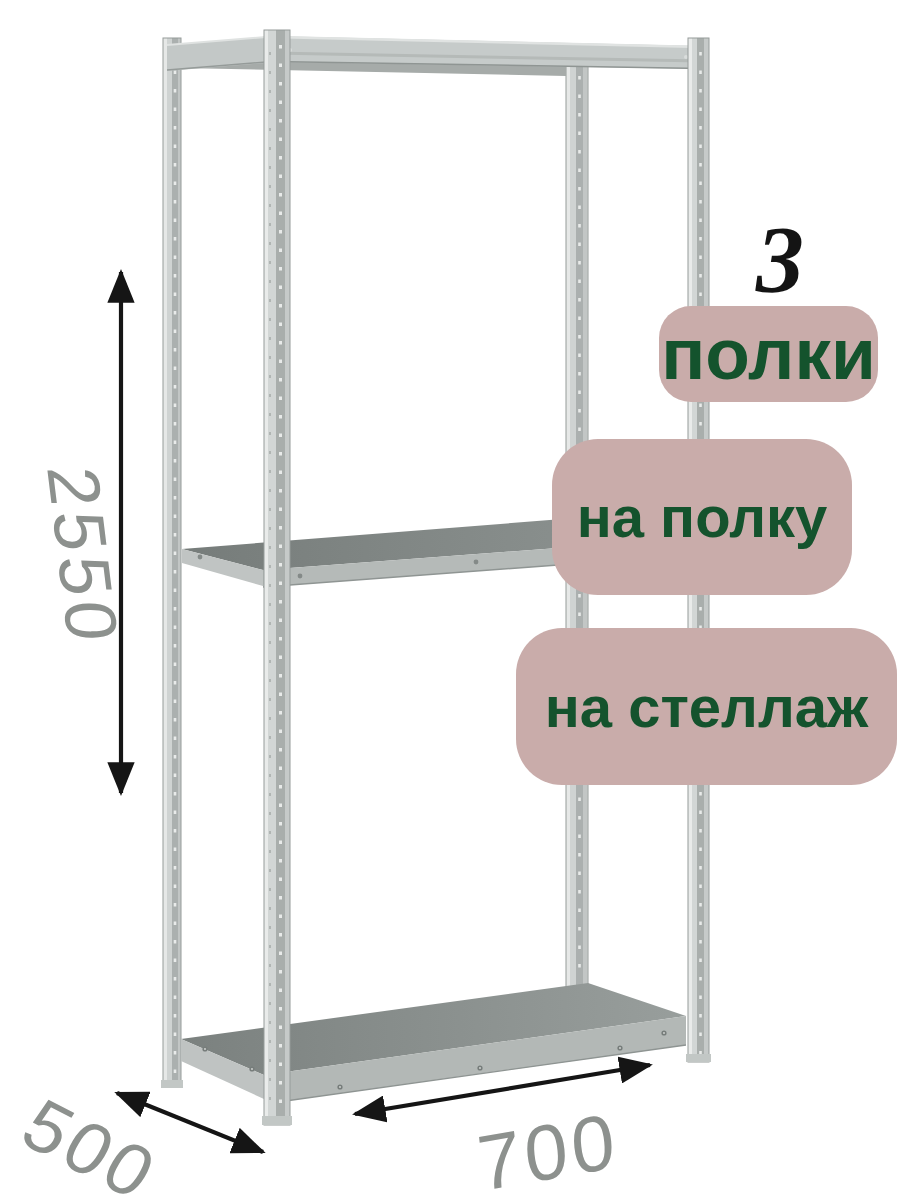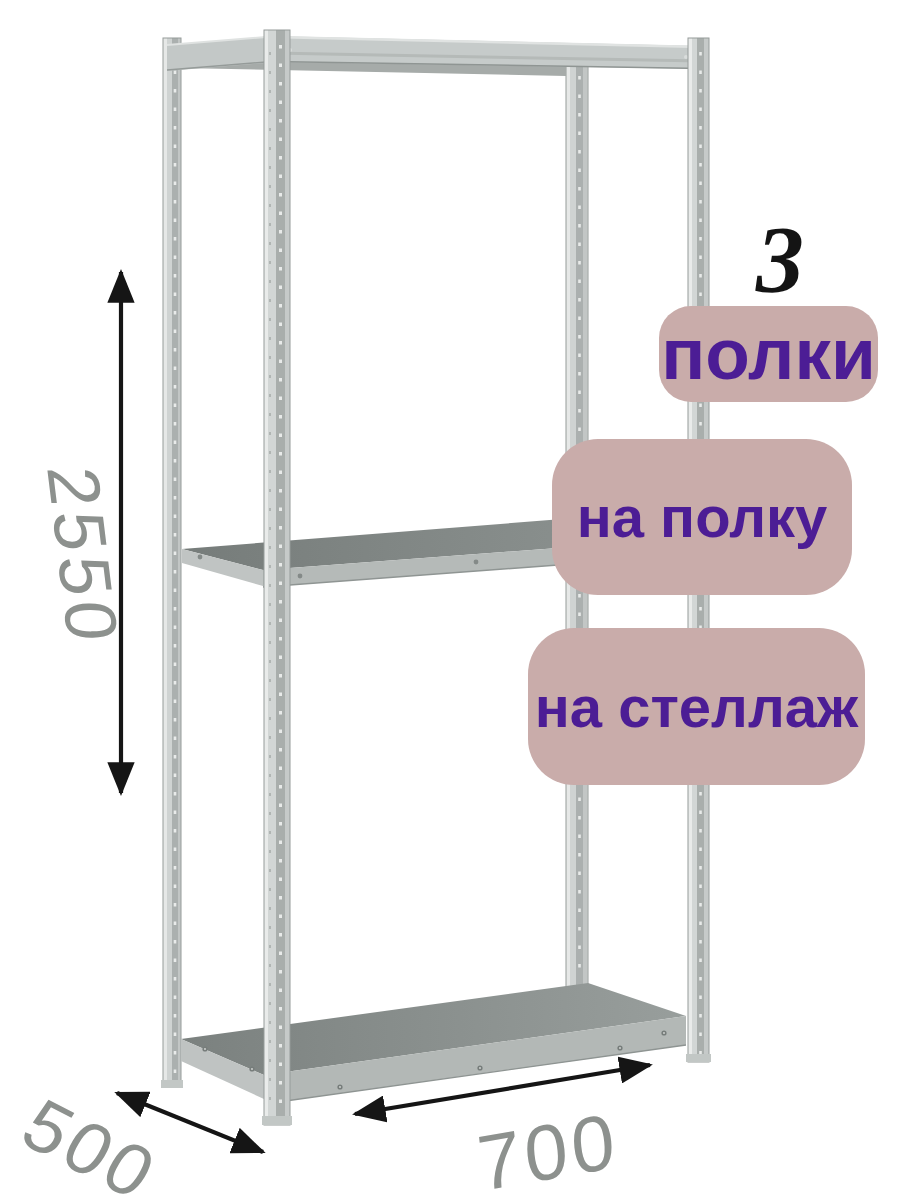--- a/index.html
+++ b/index.html
@@ -17,28 +17,28 @@
        font-size:74px;letter-spacing:4px;transform:rotate(27deg) skewX(-4deg);}
   .dim-width{left:423px;top:1112px;width:250px;height:80px;line-height:80px;
        font-size:78px;letter-spacing:4px;transform:rotate(-10deg) skewX(-4deg);}
 
   
   .count{position:absolute;left:718px;top:210px;width:124px;height:100px;
        font-family:"Liberation Serif",serif;font-weight:bold;font-style:italic;
        font-size:96px;line-height:100px;color:#141414;text-align:center;}
 
   
-  .badge{position:absolute;background:#c9acaa;color:#4c1d95;font-weight:bold;
+  .badge{position:absolute;background:#c9acaa;color:#14532d;font-weight:bold;
        display:flex;flex-direction:column;align-items:center;justify-content:center;
        text-align:center;}
   .badge-shelves{left:659px;top:306px;width:219px;height:96px;border-radius:32px;
        font-size:73px;line-height:96px;}
   .badge-two{font-size:58px;line-height:1.26;border-radius:46px;}
   .badge-shelf-load{left:552px;top:439px;width:300px;height:156px;}
-  .badge-rack-load{left:528px;top:628px;width:337px;height:157px;}
+  .badge-rack-load{left:516px;top:628px;width:381px;height:157px;}
 </style>
 </head>
 <body>
 
 <div class="stage">
 
   <svg class="scene" width="900" height="1200" viewBox="0 0 900 1200">
     <defs>
       <linearGradient id="shelfGradMid" x1="0" y1="0" x2="1" y2="0">
         <stop offset="0" stop-color="#767c7a"></stop>

